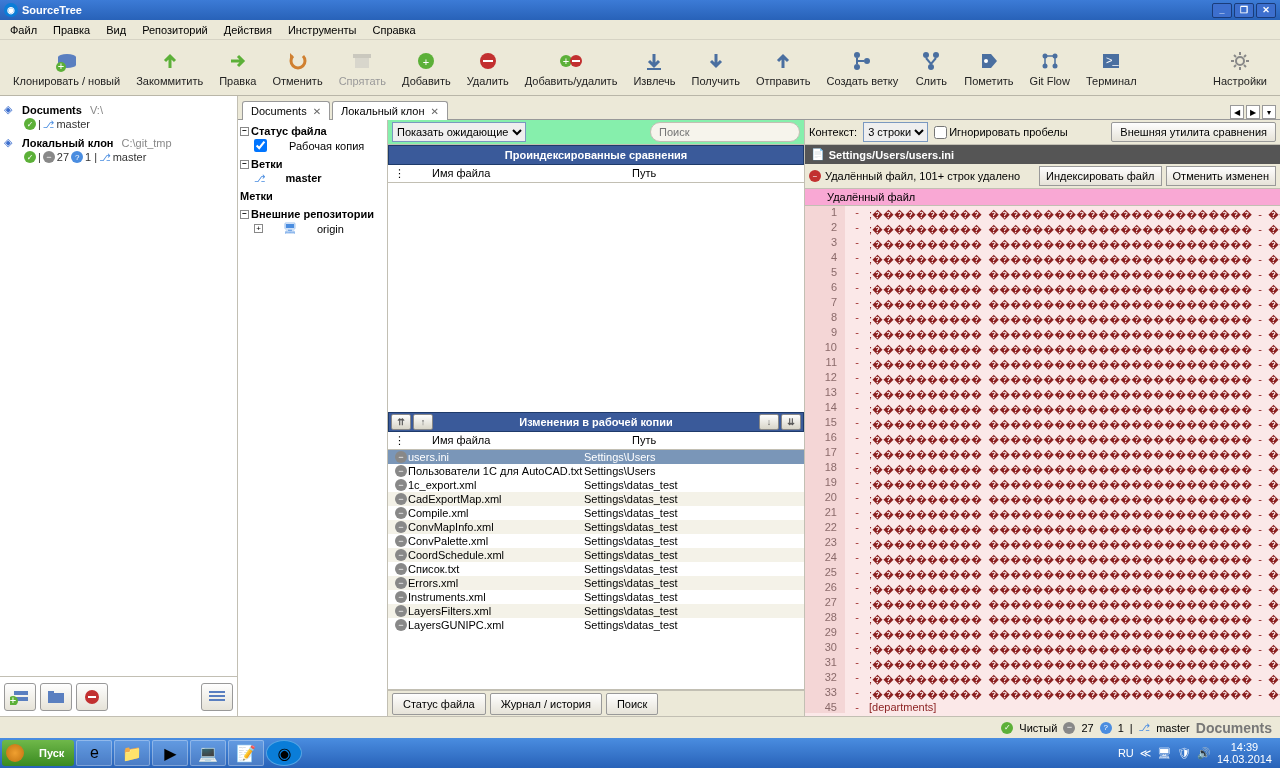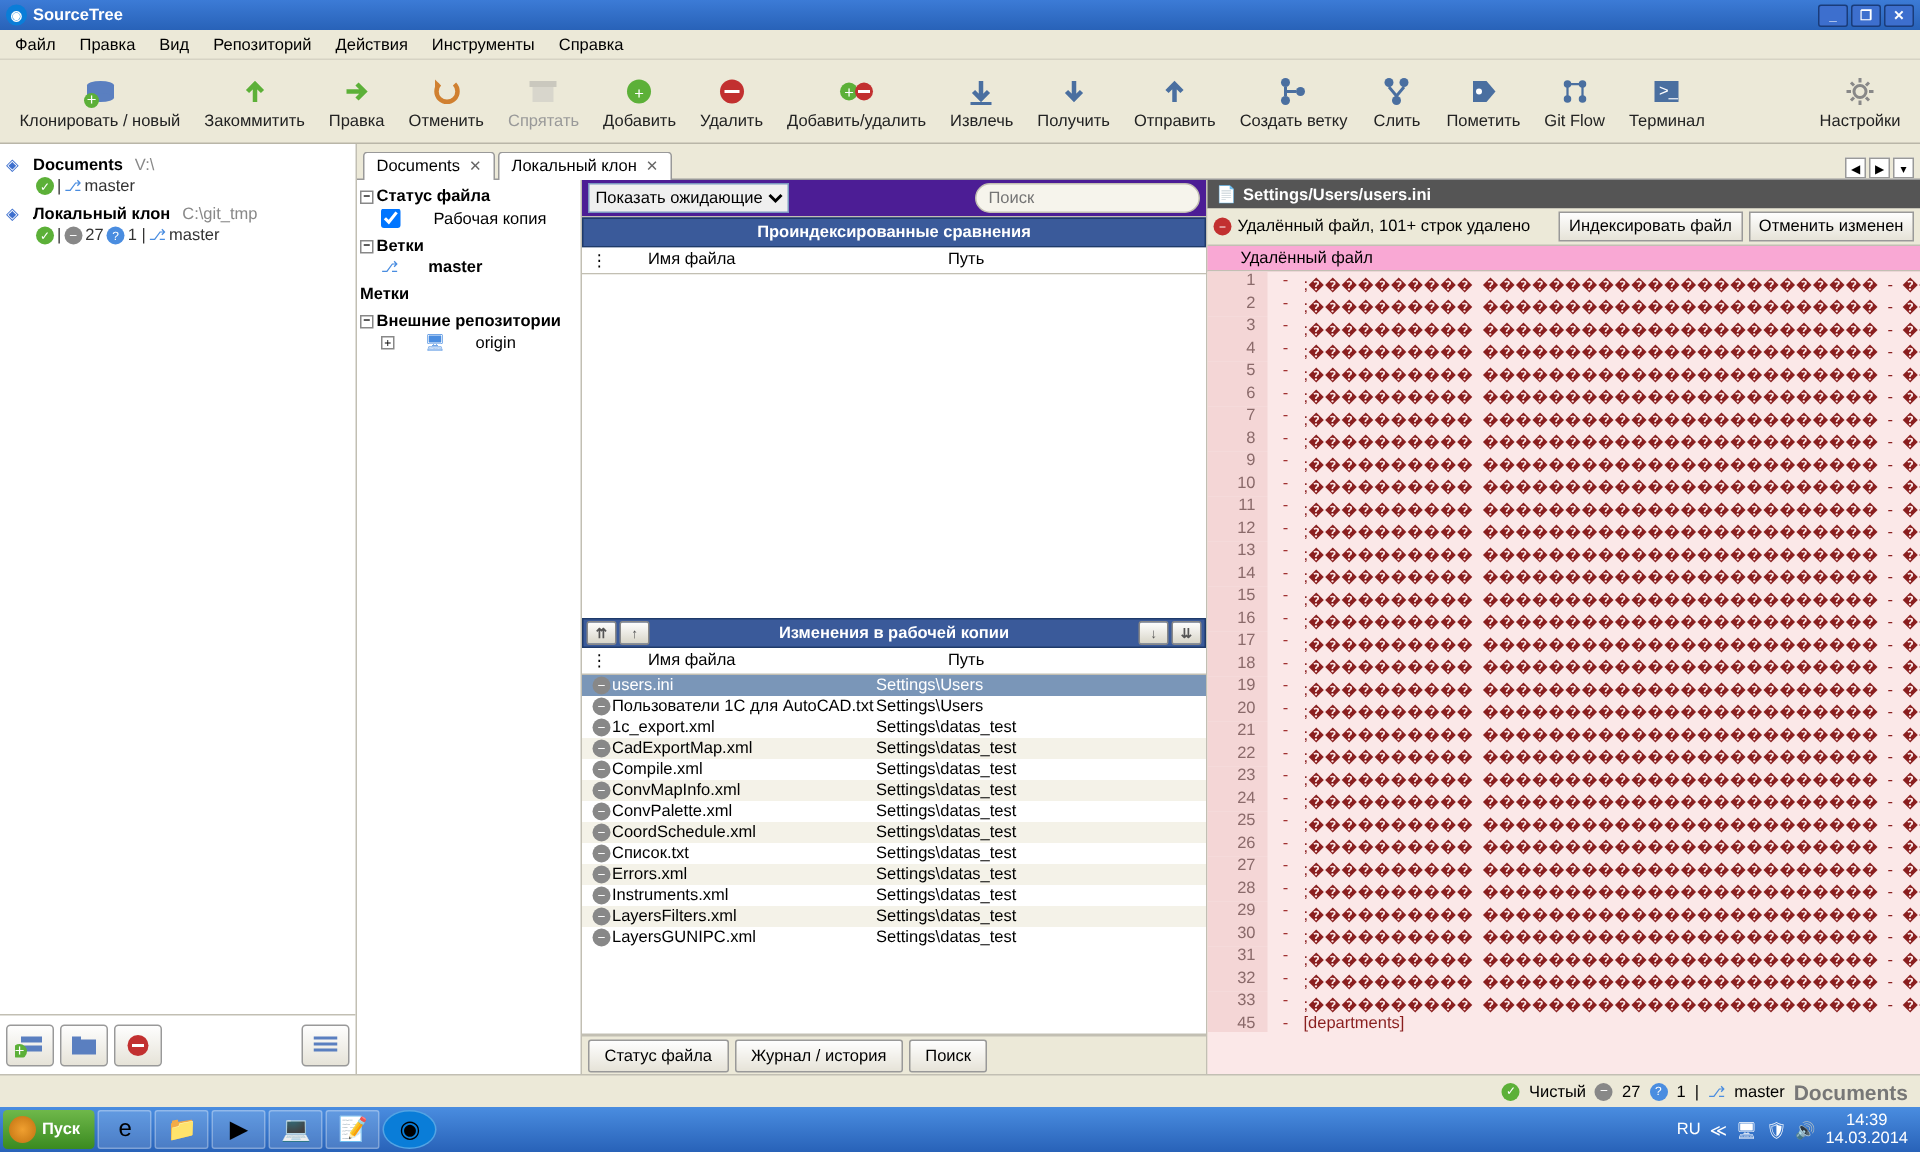--- a/index.html
+++ b/index.html
@@ -34,21 +34,21 @@
 .tab .x { color:#666; font-size:10px; margin-left:2px;}
 .tabs .tabnav { margin-left:auto; display:flex; gap:2px;}
 .tabs .tabnav span { width:14px; height:14px; border:1px solid #999; background:#fff; display:flex;align-items:center;justify-content:center; font-size:8px;}
 .workarea { flex:1; display:flex; min-height:0;}
 .leftpanel { width: 150px; background:#fff; border-right:1px solid #c2bfb3; padding:4px 2px; overflow:hidden;}
 .lp-sec { margin-bottom:4px;}
 .lp-head { font-weight:bold; display:flex; align-items:center; gap:2px; padding:1px 0;}
 .lp-item { padding:1px 0 1px 14px; display:flex; align-items:center; gap:20px;}
 .lp-item input[type=checkbox]{ margin-right:2px;}
 .centerpanel { flex:1; display:flex; flex-direction:column; border-right:1px solid #c2bfb3; min-width:0;}
-.cp-toolbar { height:25px; display:flex; align-items:center; padding:2px 4px; gap:6px; background:#4c1d95; border-bottom:1px solid #c2bfb3;}
+.cp-toolbar { height:25px; display:flex; align-items:center; padding:2px 4px; gap:6px; background:#86efac; border-bottom:1px solid #c2bfb3;}
 .cp-toolbar select { height:20px; border:1px solid #7a98c0; font-size:11px;}
 .cp-toolbar .search { flex:1; max-width:150px; margin-left:auto; position:relative;}
 .cp-toolbar .search input { width:100%; height:20px; border:1px solid #c2bfb3; border-radius:10px; padding:0 20px 0 8px; background:#f6f4ec; color:#888;}
 .banner { background:#3a5a9a; color:#fff; font-weight:bold; text-align:center; padding:3px 0; border:1px solid #1e3a6a;}
 .filehead { display:flex; padding:2px 6px; background:#fff; border-bottom:1px solid #c2bfb3;gap:22px;}
 .filehead span:first-child { width:4px;}
 .filehead .fn { flex:0 0 190px; padding-left:12px;}
 .filehead .fp { flex:1;}
 .filearea { flex:1; background:#fff; overflow:auto;}
 .splitter { height:20px; background:#3a5a9a; color:#fff; font-weight:bold; display:flex; align-items:center; justify-content:center; position:relative; border:1px solid #1e3a6a;}
@@ -76,21 +76,21 @@
 .rp-delhead { background:#f9a8d4; padding:2px 22px; border-bottom:1px solid #c2bfb3;}
 .diff { flex:1; overflow:auto; background:#fbe8e8; font-family: 'Courier New', monospace; font-size:11px;}
 .diffrow { display:flex; white-space:pre; color:#8a1f1f;}
 .diffrow .ln { width:40px; text-align:right; padding-right:8px; background:#f4d6d6; color:#8a6a6a;}
 .diffrow .mark { width:24px; text-align:center; color:#a03030;}
 .diffrow .content { flex:1; overflow:hidden;}
 .statusbar { height:22px; background:#ece9d8; border-top:1px solid #c2bfb3; display:flex; align-items:center; padding:0 8px; gap:6px;}
 .statusbar .spacer{flex:1;}
 .atlassian { font-size:14px; font-weight:bold; color:#777; font-family: Arial;}
 .taskbar { height:30px; background: linear-gradient(#4a8de0,#2862b8); display:flex; align-items:center; padding:0 2px; gap:2px;}
-.taskbar .start { height:26px; padding:0 10px 0 4px; background:linear-gradient(#6fb84a,#3a8a20); border-radius:3px; display:flex; align-items:center; gap:4px; color:#fff; font-weight:bold;}
+.taskbar .start { height:26px; padding:0 10px 0 4px; background:linear-gradient(#6fb84a,#3a8a20); border-radius:3px; display:flex; align-items:center; gap:15px; color:#fff; font-weight:bold;}
 .taskbar .tbicon { width:36px; height:26px; background:rgba(255,255,255,0.15); border:1px solid rgba(255,255,255,0.3); border-radius:2px; display:flex;align-items:center;justify-content:center; font-size:16px;}
 .taskbar .tray { margin-left:auto; display:flex; align-items:center; gap:6px; color:#fff; padding-right:6px;}
 .taskbar .clock { text-align:center; line-height:1.1; font-size:10px;}
 .minus-ico{width:12px;height:12px;border-radius:50%;background:#888;color:#fff;display:inline-flex;align-items:center;justify-content:center;font-size:9px;line-height:1;}
 .check-ico{width:12px;height:12px;border-radius:50%;background:#5cb038;color:#fff;display:inline-flex;align-items:center;justify-content:center;font-size:8px;}
 .q-ico{width:12px;height:12px;border-radius:50%;background:#4a8de0;color:#fff;display:inline-flex;align-items:center;justify-content:center;font-size:8px;}
 .branch-ico{color:#4a8de0;font-size:10px;}
 .exp{width:9px;height:9px;border:1px solid #888;display:inline-flex;align-items:center;justify-content:center;font-size:8px;line-height:1;background:#fff;color:#000;}
 .red-circle{width:12px;height:12px;border-radius:50%;background:#c23030;display:inline-flex;align-items:center;justify-content:center;color:#fff;font-size:8px;}
 svg{display:block;}
@@ -521,20 +521,30 @@
             </div>
           </div>
         <div class="bottombar" id="bottombar">
             <button>Статус файла</button>
             <button>Журнал / история</button>
             <button>Поиск</button>
           </div>
       </div>
 
       <div class="rightpanel">
+        <div class="rp-toolbar">
+          <span>Контекст:</span>
+          <select><option>3 строки</option></select>
+          <label>
+              <input type="checkbox" style="">
+              <span>Игнорировать пробелы</span>
+            </label>
+          <div style="flex:1"></div>
+          <button>Внешняя утилита сравнения</button>
+        </div>
         <div class="rp-fileheader">
           <span>📄</span>
           <span>Settings/Users/users.ini</span>
         </div>
         <div class="rp-sub">
           <div class="status">
               <span class="red-circle">−</span>
               <span>Удалённый файл, 101+ строк удалено</span>
             </div>
           <button>Индексировать файл</button>

